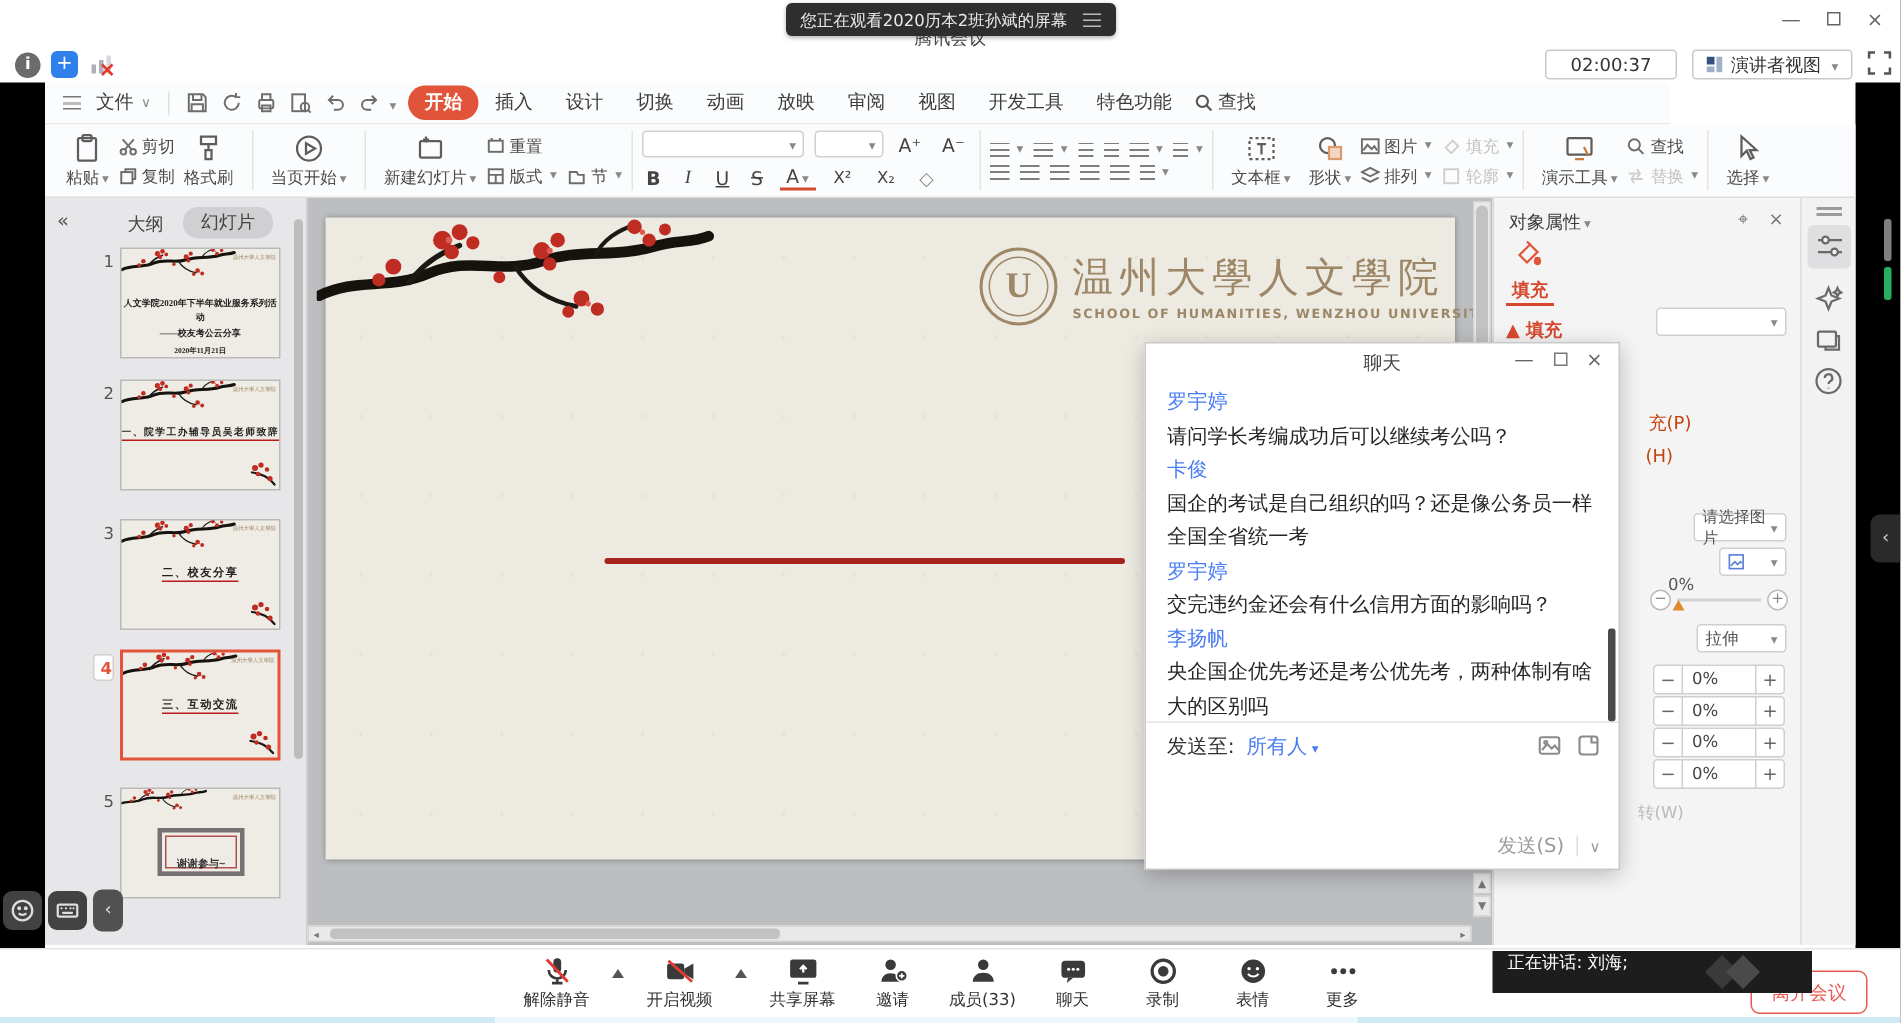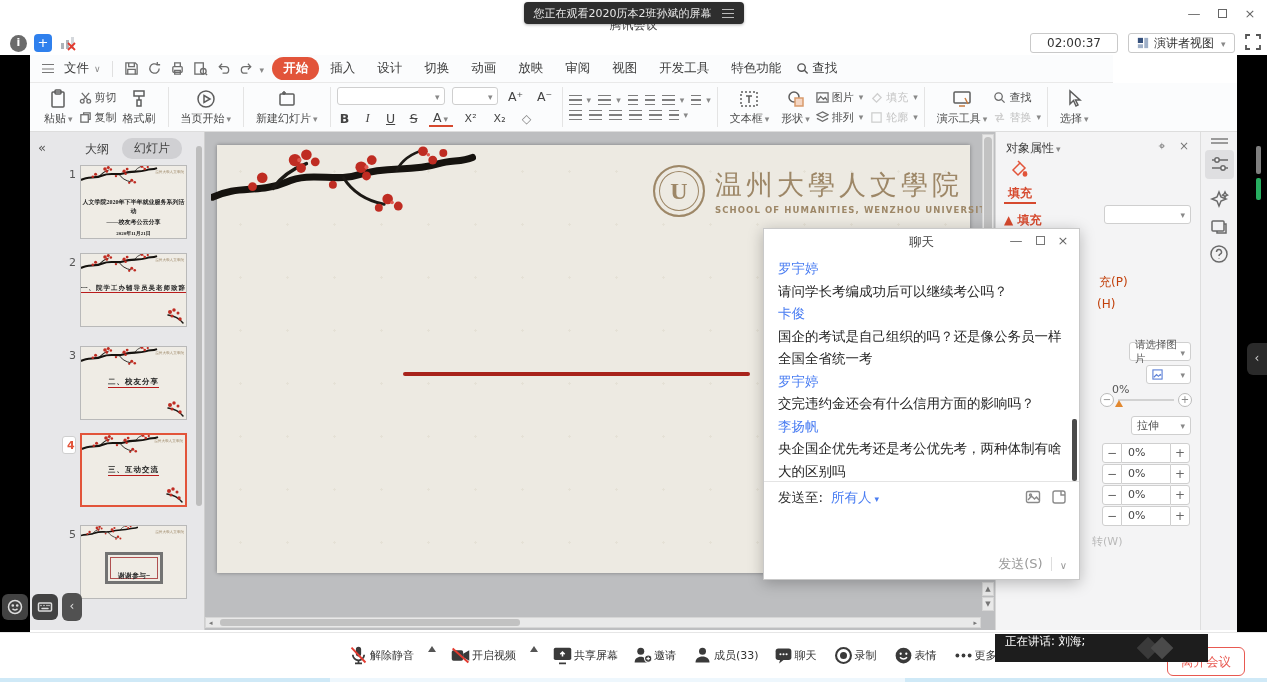--- a/index.html
+++ b/index.html
@@ -137,21 +137,21 @@
 .cinput{position:absolute;left:14px;top:32px;width:280px;border:none;outline:none;font-size:13px;color:#333;background:transparent;
   font-family:"DejaVu Sans","Liberation Sans",sans-serif}
 .cinput::placeholder{color:#c4c4c4}
 .csend{position:absolute;right:12px;bottom:8px;display:flex;align-items:center;gap:8px;color:#9a9a9a;font-size:13px}
 .csend .bar{width:1px;height:14px;background:#ddd}
 .csend .chev::after{content:"∨";font-size:10px;color:#9a9a9a}
 
 
 .mtoolbar{position:absolute;left:0;top:632px;width:1267px;height:46px;background:#fff;border-top:1px solid #e6e6e6;
   display:flex;align-items:center;padding-left:348px;gap:14px;z-index:30}
-.mt-item{display:flex;flex-direction:row;align-items:center;gap:1px;min-width:46px}
+.mt-item{display:flex;flex-direction:column;align-items:center;gap:1px;min-width:46px}
 .mt-item svg{width:21px;height:21px}
 .mt-item .lbl{font-size:11px;color:#333;white-space:nowrap}
 .mt-up{width:0;height:0;border-left:4px solid transparent;border-right:4px solid transparent;border-bottom:6px solid #555;margin-bottom:14px}
 .speakbar{position:absolute;left:995px;top:634px;width:213px;height:28px;background:#1d1d1d;color:#fff;font-size:11.5px;
   display:flex;align-items:flex-start;padding-left:10px;z-index:45;overflow:hidden}
 .diamond{position:absolute;width:16px;height:16px;background:#3a3a3a;transform:rotate(45deg);top:6px}
 .leavebtn{position:absolute;left:1167px;top:647px;width:78px;height:29px;background:#fff;border:1px solid #e85951;border-radius:6px;
   color:#e85951;font-size:12.5px;text-align:center;line-height:27px;z-index:44}
 .bstrip{position:absolute;left:0;top:678px;height:4px}
 
@@ -365,20 +365,44 @@
       <span class="caret"><i>当页开始</i></span>
     </div>
     <div class="rsep"></div>
     <div class="rbig">
       <svg viewBox="0 0 20 20">
           <rect x="3" y="5" width="14" height="11" rx="1"></rect>
           <path d="M7 2v4 M5 4h4"></path>
         </svg>
       <span class="caret"><i>新建幻灯片</i></span>
     </div>
+    <div class="rcol">
+      <span class="ri">
+          <svg viewBox="0 0 14 14">
+            <rect x="2" y="3" width="10" height="8"></rect>
+            <path d="M4 1v2 M10 1v2"></path>
+          </svg>
+          <i>重置</i>
+        </span>
+      <span class="rrow">
+        <span class="ri caret">
+            <svg viewBox="0 0 14 14">
+              <rect x="2" y="2" width="10" height="10"></rect>
+              <path d="M2 6h10 M7 6v6"></path>
+            </svg>
+            <i>版式</i>
+          </span>
+        <span class="ri caret">
+            <svg viewBox="0 0 14 14">
+              <path d="M2 4h5l1 2h4v6H2z"></path>
+            </svg>
+            <i>节</i>
+          </span>
+      </span>
+    </div>
     <div class="rsep"></div>
     <div class="rcol">
       <span class="rrow">
         <span class="sel" style="width:108px">
             <i></i>
             <span class="caret"></span>
           </span>
         <span class="sel" style="width:46px">
             <i></i>
             <span class="caret"></span>

